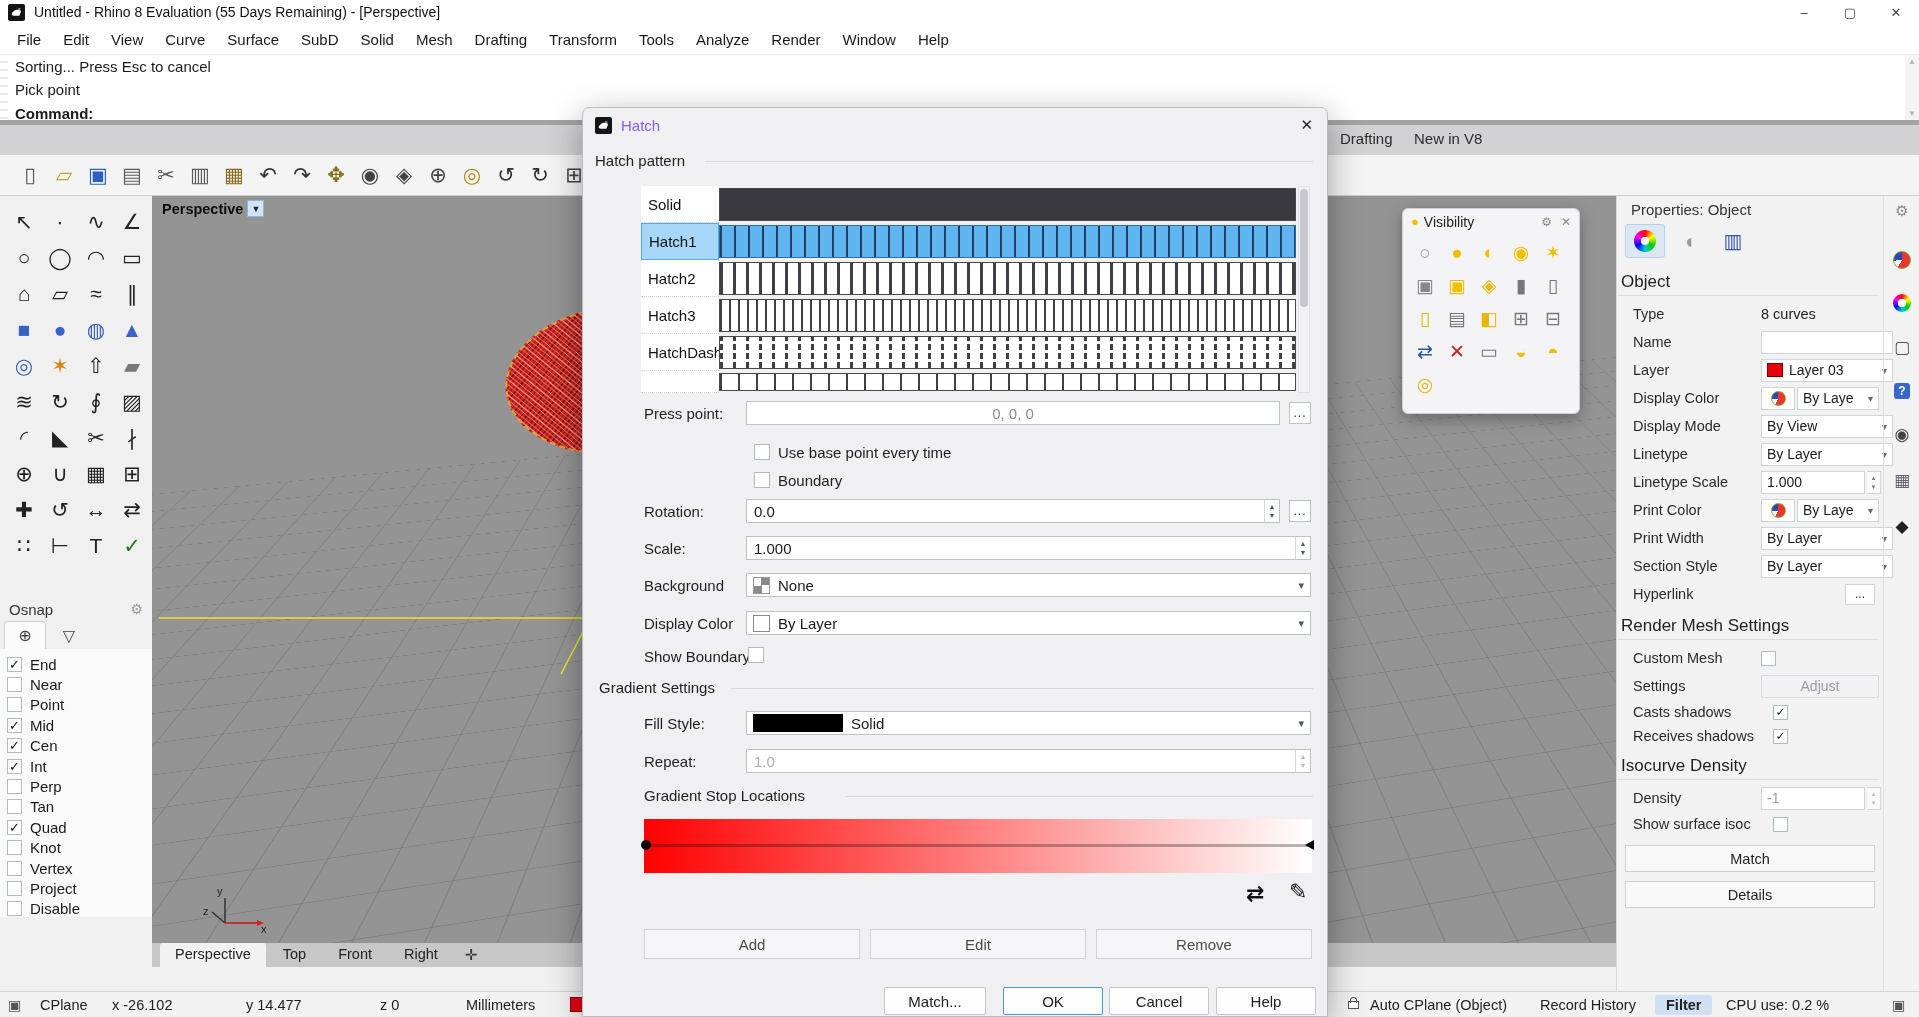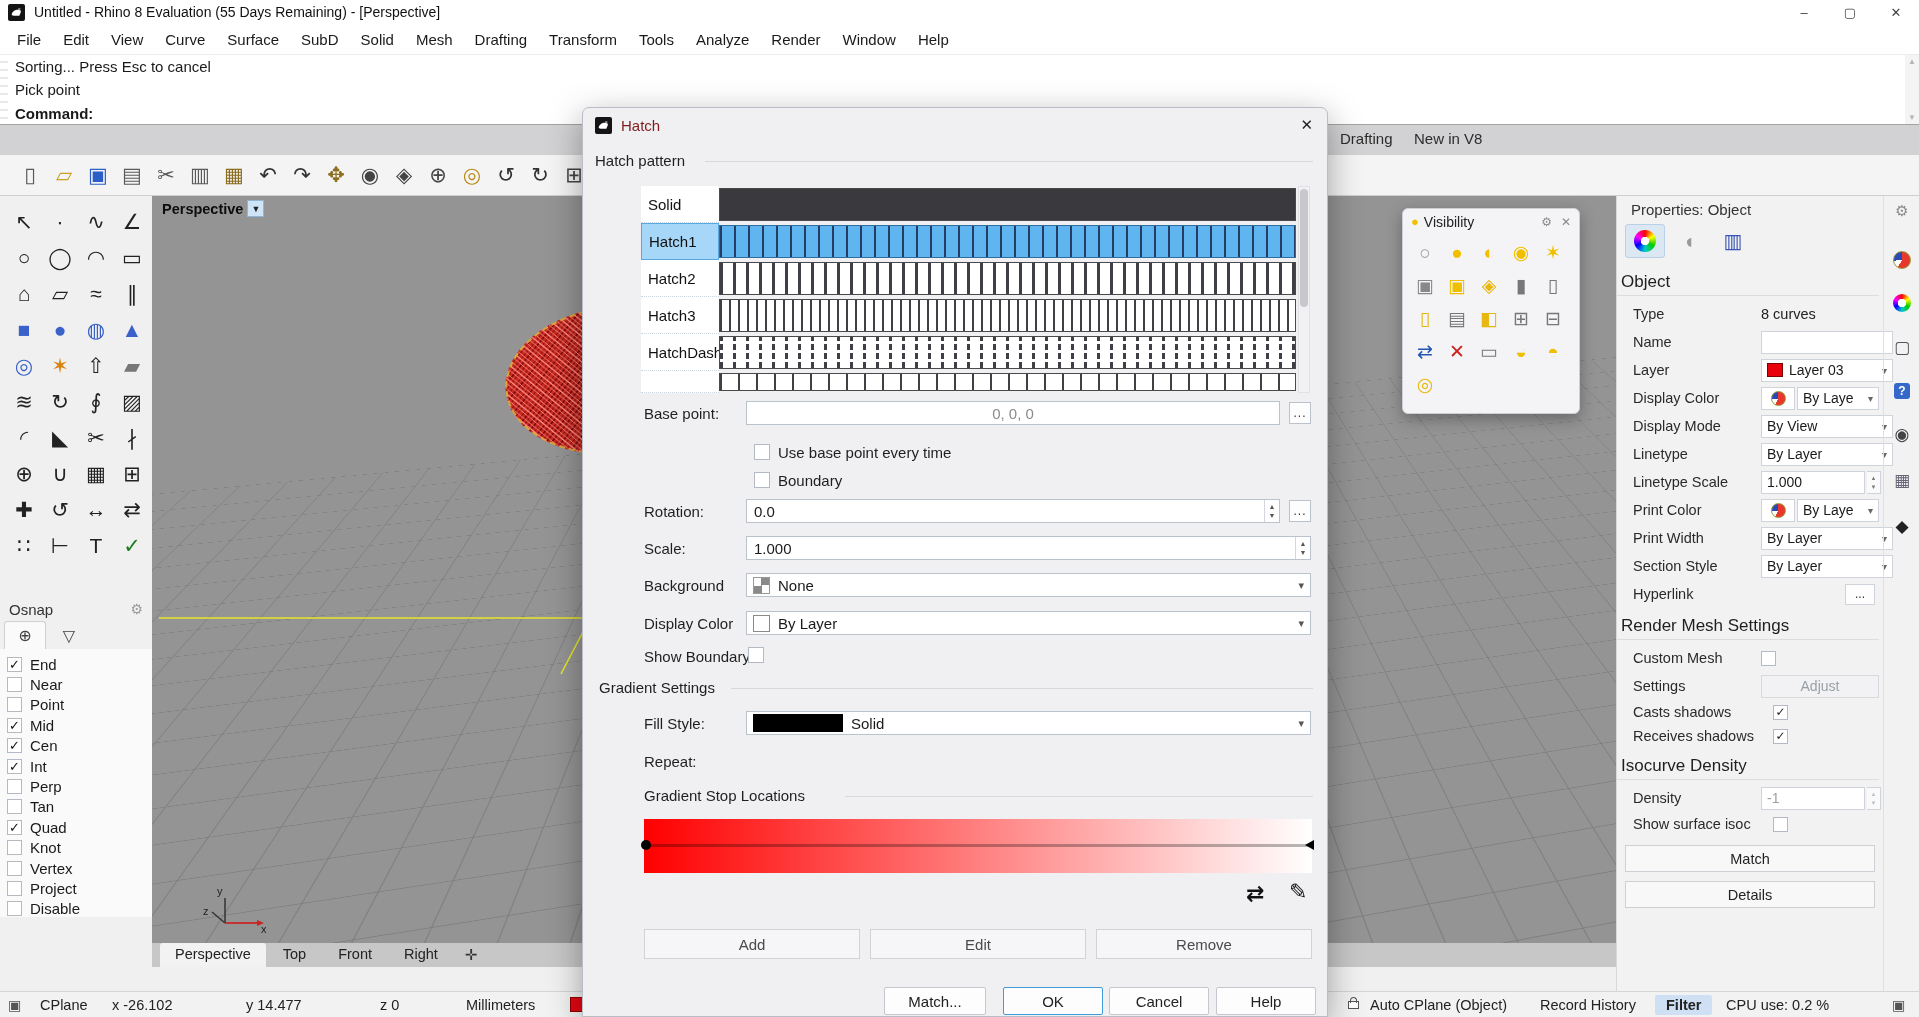--- a/index.html
+++ b/index.html
@@ -14,21 +14,21 @@
   .rhino-ico svg { width:13px; height:13px; }
   #titlebar .title { margin-left:9px; font-size:14px; color:#111; }
   .wincontrols { margin-left:auto; display:flex; height:100%; }
   .winbtn { width:46px; height:100%; display:flex; align-items:center; justify-content:center; font-size:13px; color:#444; }
 
   
   #menubar { left:0; top:24px; width:1919px; height:30px; background:#fff; display:flex; align-items:center; padding-left:6px; }
   .menu-item { padding:0 11px; font-size:15px; color:#1a1a1a; }
 
   
-  #cmdarea { left:0; top:54px; width:1919px; height:71px; background:#fff; border-bottom:1px solid #a3a3a3; border-top:1px solid #ececec; }
+  #cmdarea { left:0; top:54px; width:1919px; height:71px; background:#fff; border-bottom:5px solid #a3a3a3; border-top:1px solid #ececec; }
   #cmdarea .gutter { position:absolute; left:0; top:0; width:8px; height:100%; background:repeating-linear-gradient(#fff 0 6px, #d9d9d9 6px 8px); opacity:.6; }
   .cmdline { padding-left:15px; height:23px; line-height:23px; font-size:15px; }
   .cmdprompt { font-weight:bold; height:25px; line-height:25px; padding-left:15px; }
   #cmd-scroll { position:absolute; right:0; top:0; width:14px; height:100%; background:#f4f4f4; color:#b5b5b5; font-size:8px; display:flex; flex-direction:column; justify-content:space-between; align-items:center; padding:2px 0; }
 
   
   #tabrow { left:0; top:125px; width:1919px; height:30px; background:#d2d2d4; display:flex; align-items:flex-end; padding-left:22px; }
   .ttab { padding:4px 14px 6px; font-size:15px; color:#2c2c2c; }
   .ttab.on { background:#f4f4f4; border:1px solid #c0c0c0; border-bottom:none; border-radius:4px 4px 0 0; }
   .ttab-right { position:absolute; top:5px; font-size:15px; color:#2c2c2c; }
@@ -78,21 +78,21 @@
     border:1px solid #cfcfd6; border-radius:6px; box-shadow:0 5px 16px rgba(0,0,0,.3); z-index:6; }
   #vispanel .hd { height:25px; display:flex; align-items:center; padding:0 8px; font-size:14px; color:#222; gap:5px; }
   #vispanel .hd .sp { margin-left:auto; display:flex; gap:9px; color:#8a8a8a; font-size:12px; }
   #vispanel .grid { display:grid; grid-template-columns:repeat(5,32px); grid-auto-rows:33px; padding:2px 0 0 6px; }
   .vico { display:flex; align-items:center; justify-content:center; font-size:19px; }
 
   
   #hatchdlg { left:582px; top:107px; width:746px; height:910px; background:#f0f0f3; border:1px solid #b9bdc4;
     border-radius:7px 7px 0 0; box-shadow:0 10px 34px rgba(0,0,0,.35); z-index:50; }
   #hatchdlg .dtitle { height:34px; display:flex; align-items:center; padding:0 12px; }
-  #hatchdlg .dtitle .t { margin-left:9px; font-size:15px; color:#7f1d1d; }
+  #hatchdlg .dtitle .t { margin-left:9px; font-size:15px; color:#8b5cf6; }
   #hatchdlg .dclose { position:absolute; right:14px; top:8px; font-size:15px; color:#222; }
   .grp { position:absolute; font-size:15px; color:#1f1f1f; white-space:nowrap; }
   .grpline { position:absolute; height:1px; background:#d8d8dc; }
   .dlbl { position:absolute; font-size:15px; color:#1f1f1f; white-space:nowrap; }
   .dinput { position:absolute; background:#fff; border:1px solid #bcc2cb; height:24px; display:flex; align-items:center; padding:0 7px; font-size:15px; }
   .dinput.center { justify-content:center; color:#8b8b8b; }
   .dinput.disabled { color:#a9aeb5; }
   .spin { margin-left:auto; width:15px; align-self:stretch; border-left:1px solid #d4d8de; display:flex; flex-direction:column; align-items:center; justify-content:space-evenly; font-size:7px; color:#555; margin-right:-7px; }
   .spin.dis { color:#b9bec4; }
   .ddown { position:absolute; background:#fff; border:1px solid #bcc2cb; height:24px; display:flex; align-items:center; padding:0 6px; font-size:15px; gap:8px; }
@@ -826,21 +826,21 @@
       <span class="pname"></span>
       <span class="pswatchwrap">
           <span class="pswatch pat-sparse" style="display:block;"></span>
         </span>
     </div>
   </div>
   <div id="patscroll">
       <span class="thumb"></span>
     </div>
 
-  <span class="dlbl" style="left:61px;top:297px;">Base point:</span>
+  <span class="dlbl" style="left:61px;top:297px;">Press point:</span>
   <span class="dinput center" style="left:163px;top:293px;width:534px;">0, 0, 0</span>
   <span class="dotbtn" style="left:706px;top:294px;">...</span>
 
   <span class="dcb" style="left:171px;top:336px;"></span>
   <span class="dlbl" style="left:195px;top:336px;">Use base point every time</span>
   <span class="dcb" style="left:171px;top:364px;"></span>
   <span class="dlbl" style="left:195px;top:364px;">Boundary</span>
 
   <span class="dlbl" style="left:61px;top:395px;">Rotation:</span>
   <span class="dinput" style="left:163px;top:391px;width:534px;">
@@ -882,20 +882,27 @@
   <span class="grpline" style="left:148px;top:580px;width:582px;"></span>
 
   <span class="dlbl" style="left:61px;top:607px;">Fill Style:</span>
   <span class="ddown" style="left:163px;top:603px;width:565px;">
     <span style="width:90px;height:18px;background:#000;"></span>
     <span>Solid</span>
     <span class="car">▾</span>
   </span>
 
   <span class="dlbl" style="left:61px;top:645px;">Repeat:</span>
+  <span class="dinput disabled" style="left:163px;top:641px;width:565px;">
+      <span>1.0</span>
+      <span class="spin dis">
+        <span>▲</span>
+        <span>▼</span>
+      </span>
+    </span>
 
   <span class="grp" style="left:61px;top:679px;">Gradient Stop Locations</span>
   <span class="grpline" style="left:262px;top:688px;width:468px;"></span>
 
   <div id="gradbar">
     <span class="stopL"></span>
     <span class="stopR"></span>
   </div>
 
   <span class="gicon" style="left:663px;top:773px;">⇄</span>

